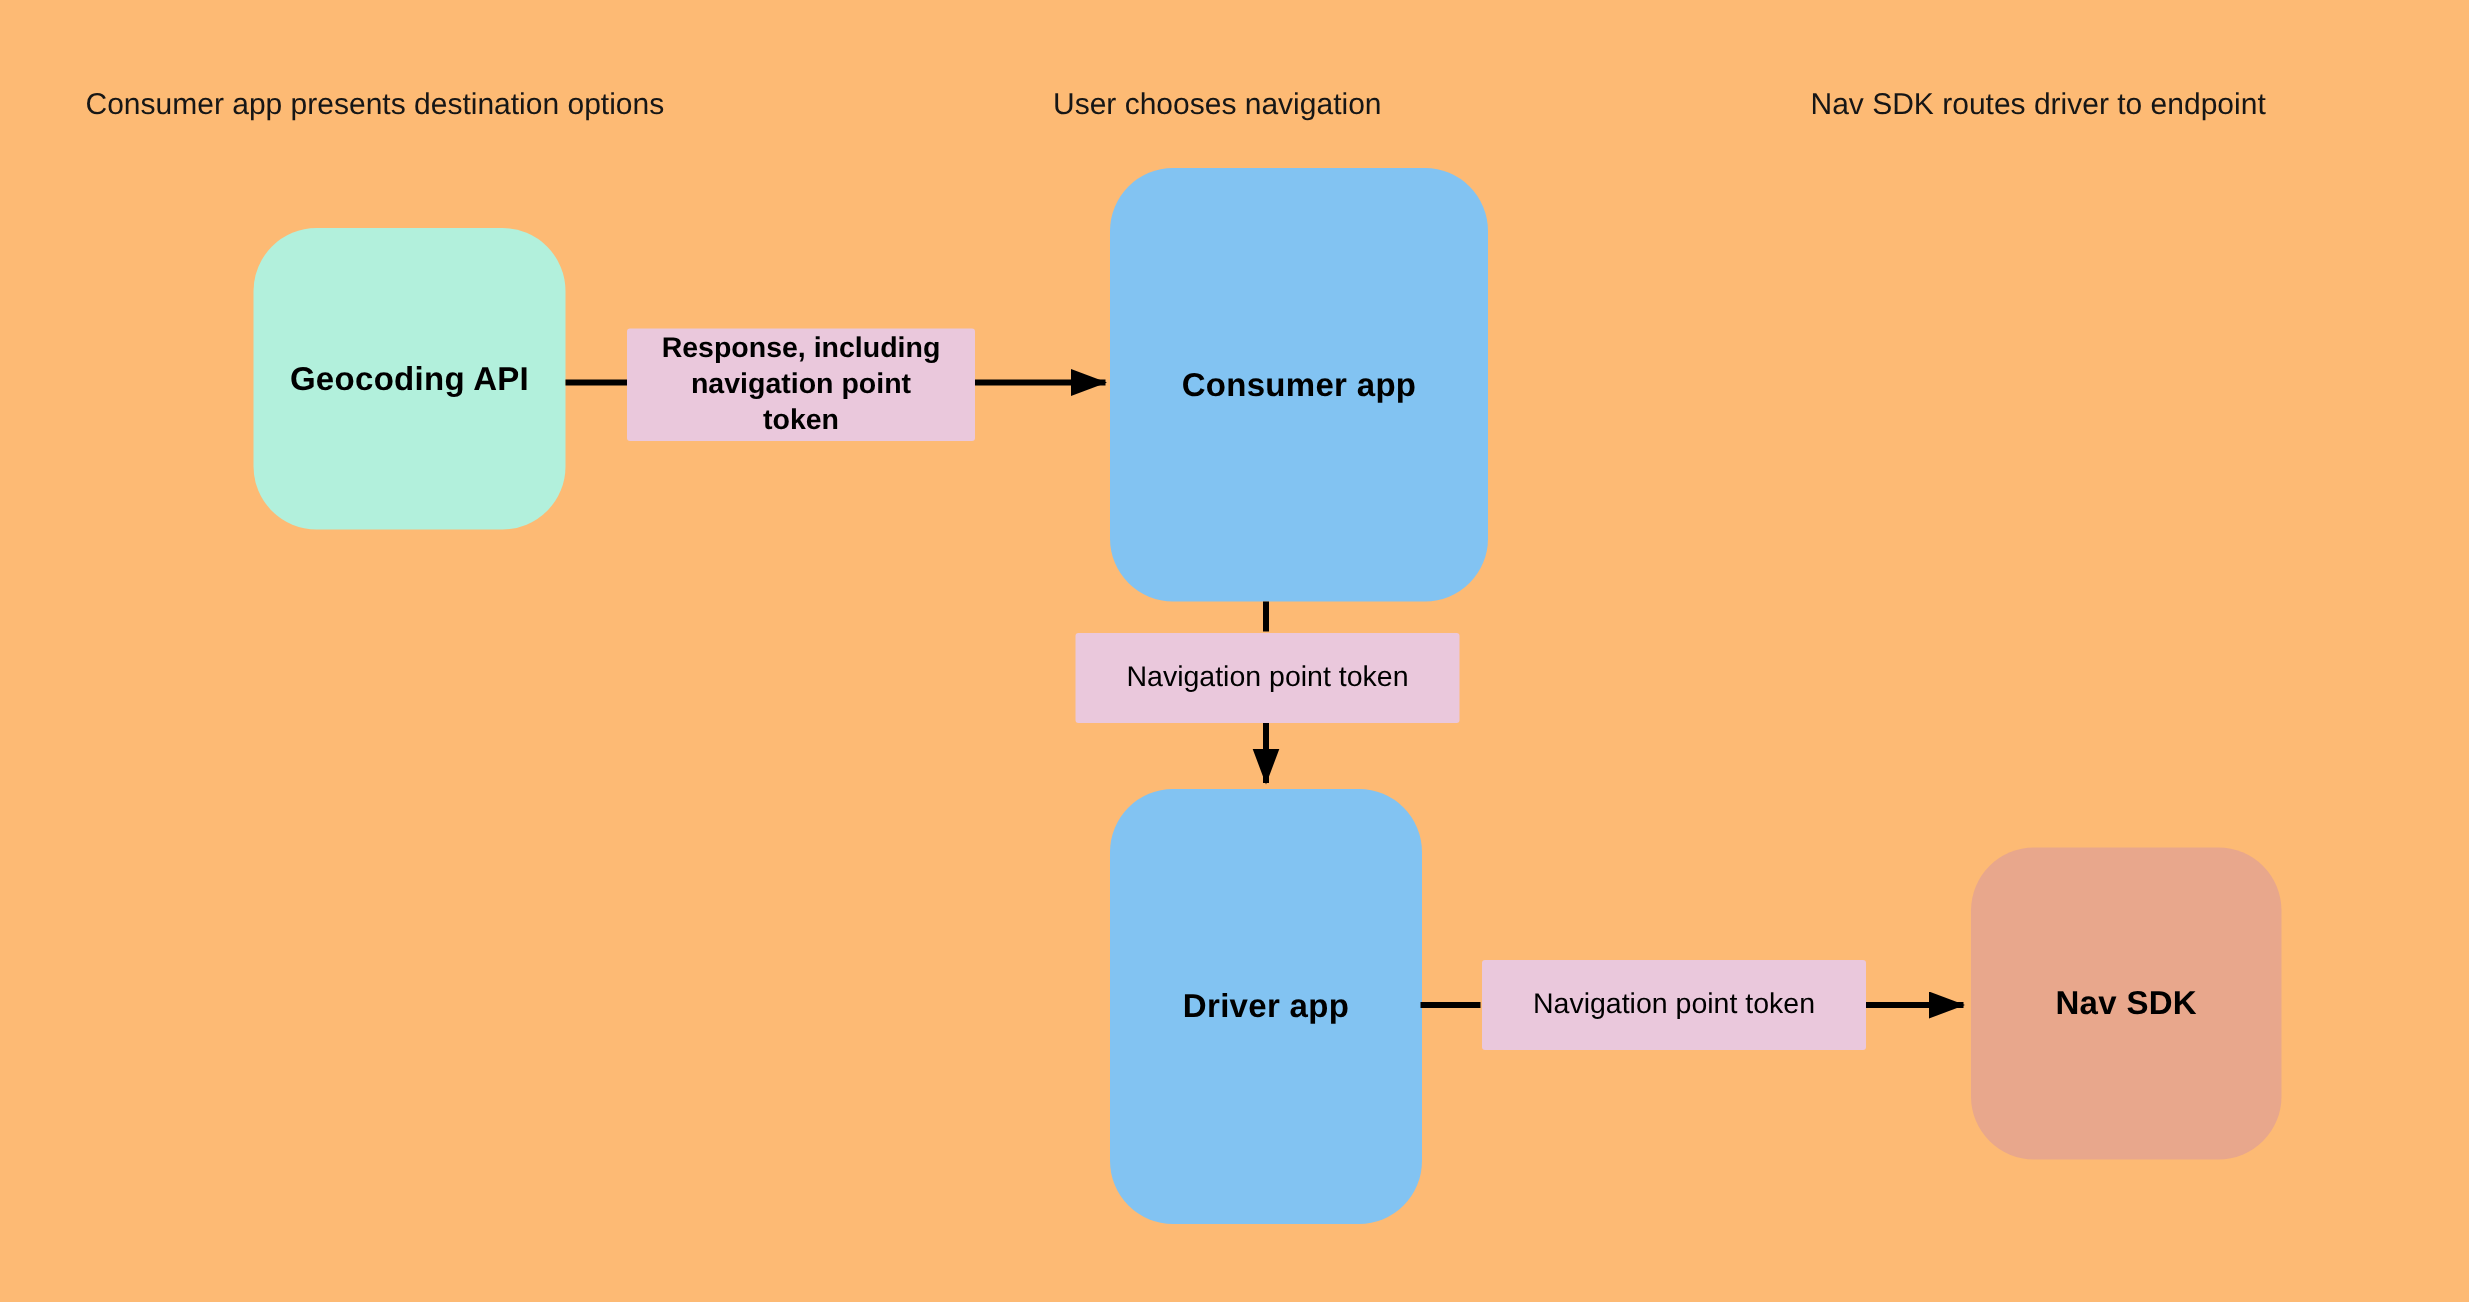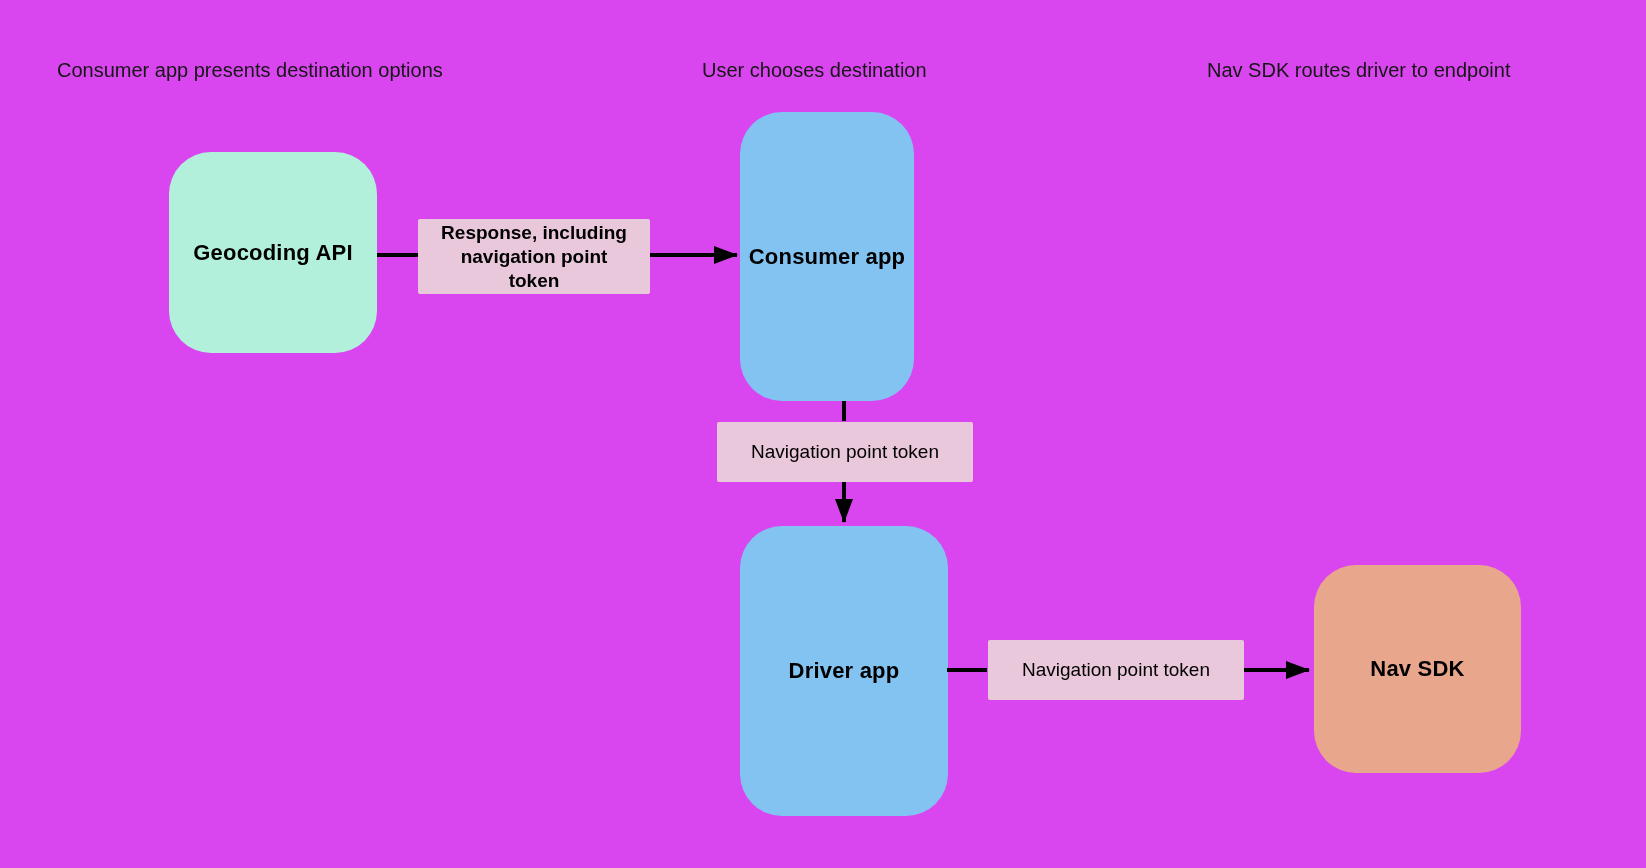--- a/index.html
+++ b/index.html
@@ -5,21 +5,21 @@
   html, body {
     margin: 0;
     padding: 0;
     background: #ffffff;
     font-family: "Liberation Sans", "DejaVu Sans", sans-serif;
   }
   .canvas {
     position: relative;
     width: 1646px;
     height: 868px;
-    background: #d946ef;
+    background: #fdba74;
     overflow: hidden;
   }
   .stage-header {
     position: absolute;
     font-size: 20px;
     line-height: 24px;
     color: #161616;
     white-space: nowrap;
   }
   .node {
@@ -64,39 +64,39 @@
     stroke: #000000;
     stroke-width: 4;
     fill: none;
   }
   .arrowhead-shape {
     fill: #000000;
     stroke: none;
   }
   
   .node-geocoding { left: 169px; top: 152px; width: 208px; height: 201px; }
-  .node-consumer  { left: 740px; top: 112px; width: 174px; height: 289px; }
+  .node-consumer  { left: 740px; top: 112px; width: 252px; height: 289px; }
   .node-driver    { left: 740px; top: 526px; width: 208px; height: 290px; }
   .node-navsdk    { left: 1314px; top: 565px; width: 207px; height: 208px; }
   
   .edge-label-1 { left: 418px; top: 219px; width: 232px; height: 75px; }
   .edge-label-2 { left: 717px; top: 422px; width: 256px; height: 60px; }
   .edge-label-3 { left: 988px; top: 640px; width: 256px; height: 60px; }
   
   .stage-header-1 { left: 57px;  top: 58px; }
   .stage-header-2 { left: 702px; top: 58px; }
   .stage-header-3 { left: 1207px; top: 58px; }
 </style>
 </head>
 <body>
 
 <div class="canvas">
 
   <div class="stage-header stage-header-1" style="color: rgb(22, 22, 22);">Consumer app presents destination options</div>
-  <div class="stage-header stage-header-2" style="color: rgb(22, 22, 22);">User chooses destination</div>
+  <div class="stage-header stage-header-2" style="color: rgb(22, 22, 22);">User chooses navigation</div>
   <div class="stage-header stage-header-3" style="color: rgb(22, 22, 22);">Nav SDK routes driver to endpoint</div>
 
   <div class="node node-geocoding" style="background-color: rgb(178, 240, 220);">
     <span class="node-label">Geocoding API</span>
   </div>
 
   <div class="node node-consumer" style="background-color: rgb(130, 195, 242);">
     <span class="node-label">Consumer app</span>
   </div>
 

